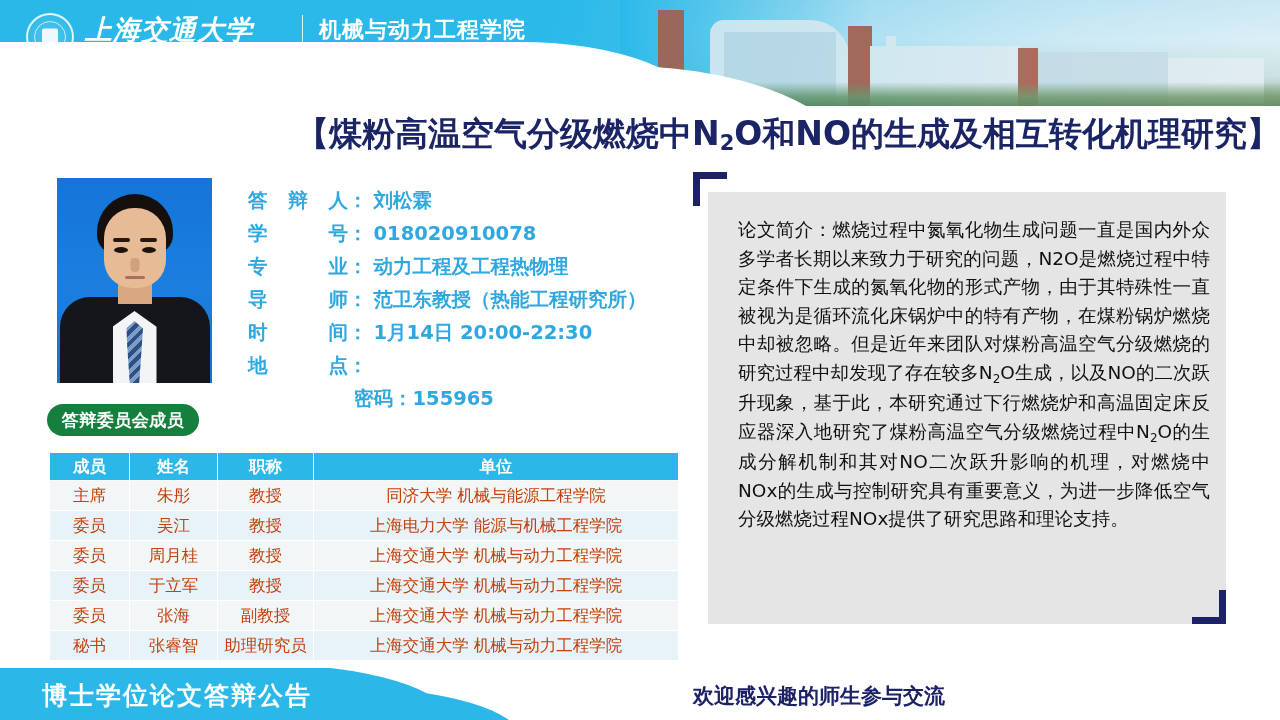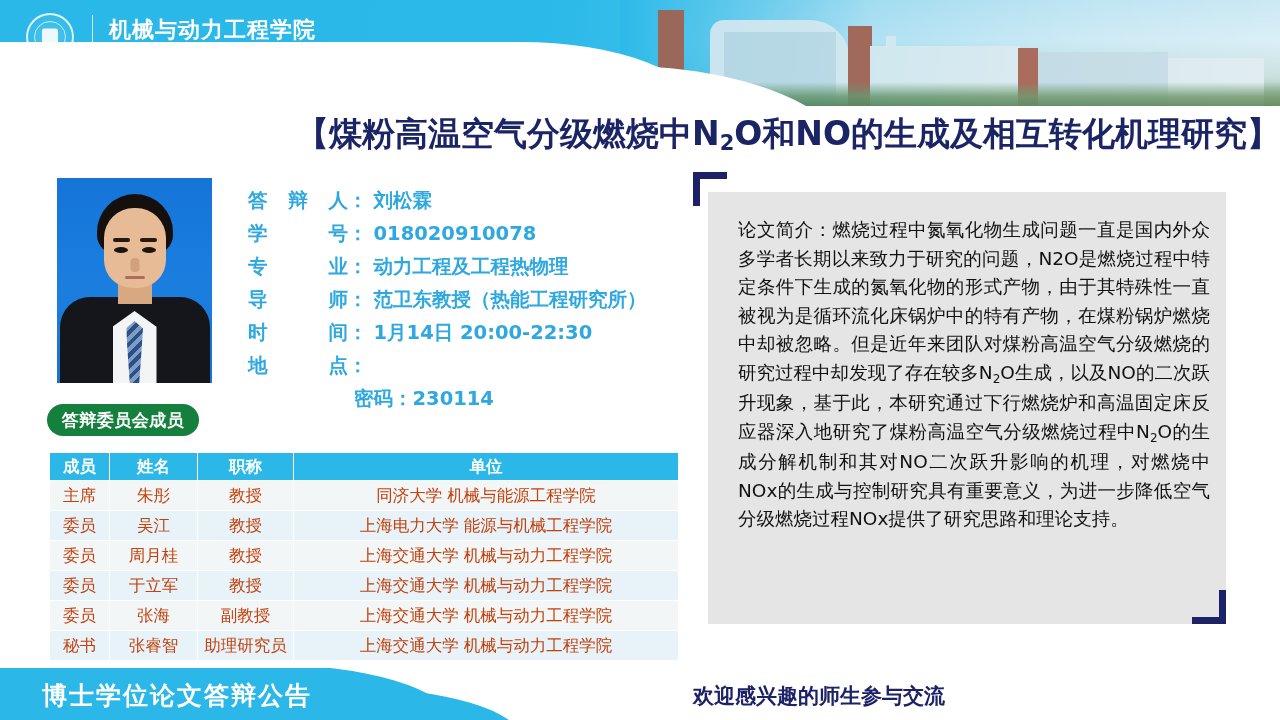--- a/index.html
+++ b/index.html
@@ -227,21 +227,21 @@
   }
   .tbl td {
     height: 30px;
     text-align: center;
     color: #c2410c;
     border: 1px solid #ffffff;
     font-weight: normal;
   }
   .tbl tr.odd td { background: #f2f6f7; }
   .tbl tr.even td { background: #e7f3f9; }
-  .col-role { width: 60px; margin-top: 8px; }
+  .col-role { width: 80px; margin-top: 8px; }
   .col-name { width: 88px; }
   .col-title { width: 96px; }
   .col-unit { }
 
   
   .abs-wrap {
     position: absolute;
     left: 693px; top: 172px;
     width: 533px; height: 452px;
   }
@@ -327,20 +327,24 @@
     <div class="bld" style="left:548px;top:58px;  width:96px;  height:48px;"></div>
     <div class="bld" style="left:266px;top:36px;  width:10px;  height:14px;"></div>
     <div class="trees"></div>
   </div>
   <div class="header-curve"></div>
   <div class="header-curve2"></div>
 
   <div class="logo-block">
     <div class="seal">
       <div class="seal-train"></div>
+    </div>
+    <div class="wordmark">
+      <div class="wm-cn">上海交通大学</div>
+      <div class="wm-en">SHANGHAI JIAO TONG UNIVERSITY</div>
     </div>
     <div class="logo-divider"></div>
     <div class="school">
       <div class="school-cn">机械与动力工程学院</div>
       <div class="school-en">SCHOOL OF MECHANICAL ENGINEERING</div>
     </div>
   </div>
 </div>
 
 <div class="title">
@@ -410,21 +414,21 @@
     <span class="info-value">1月14日  20:00-22:30</span>
   </div>
   <div class="info-row">
     <span class="info-label">
       <span>地</span>
       <span></span>
       <span>点</span>
     </span>
     <span class="info-colon">：</span>
   </div>
-  <div class="info-sub">密码：230114</div>
+  <div class="info-sub">密码：155965</div>
 </div>
 
 <div class="badge">答辩委员会成员</div>
 
 <table class="tbl">
   <thead>
     <tr>
       <th class="col-role">成员</th>
       <th class="col-name">姓名</th>
       <th class="col-title">职称</th>

